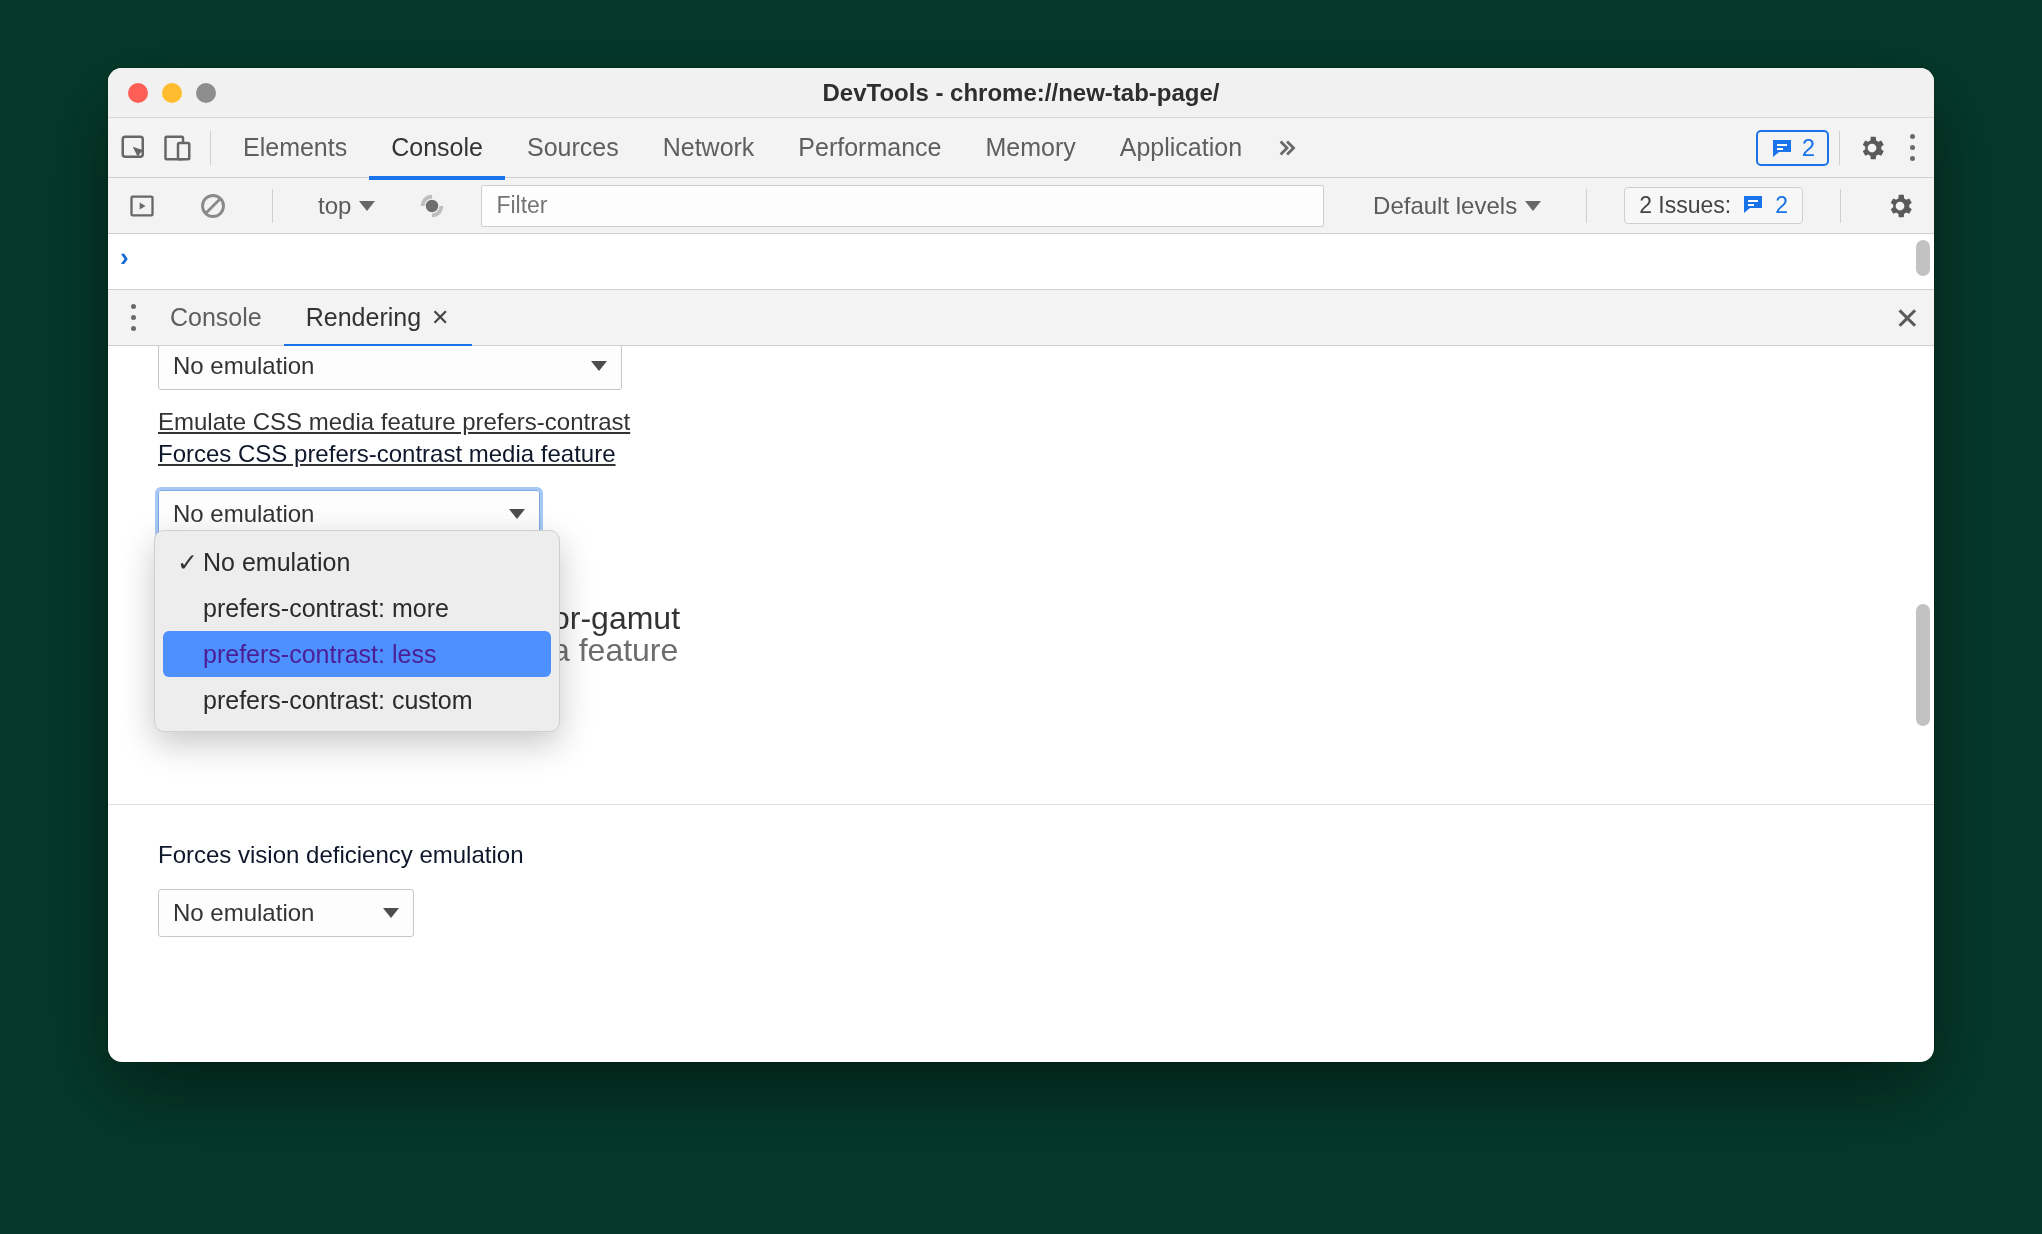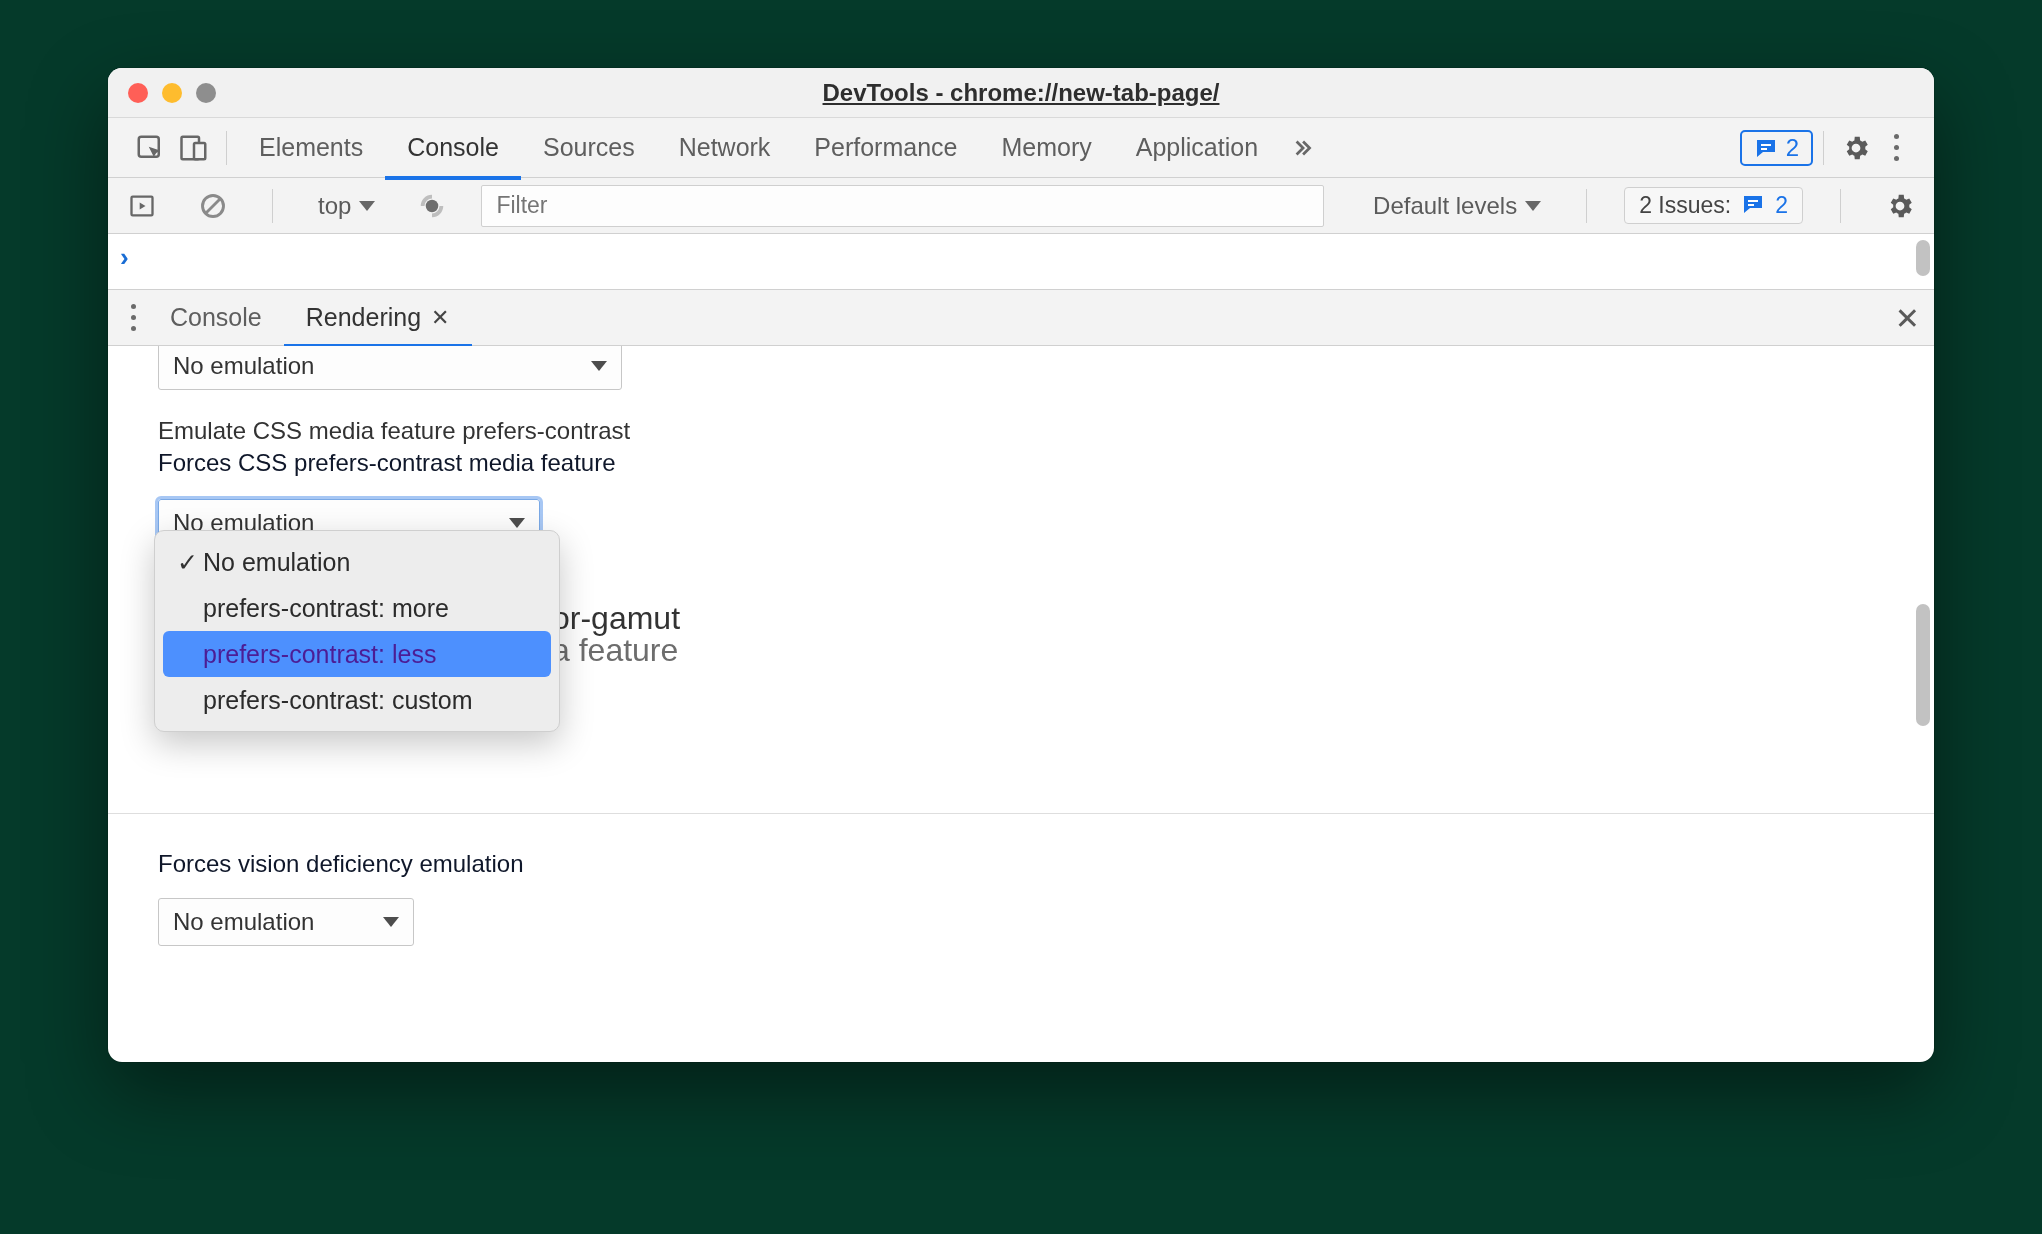--- a/index.html
+++ b/index.html
@@ -24,30 +24,29 @@
   }
   .traffic-lights { display: flex; gap: 14px; margin-left: 20px; }
   .tl { width: 20px; height: 20px; border-radius: 50%; }
   .tl-close { background: #ff5f57; }
   .tl-min { background: #febc2e; }
   .tl-zoom { background: #8e8e8e; }
   .title-text {
     position: absolute; left: 0; right: 0; text-align: center;
     font-size: 24px; font-weight: 600; color: #2e2e2e;
     pointer-events: none;
-    text-decoration: underline;
   }
 
   
   .tabs-row {
     height: 60px;
     background: #f3f3f3;
     border-bottom: 1px solid #d0d0d0;
     display: flex; align-items: center;
-    padding: 0 20px;
+    padding: 0 4px;
   }
   .icon-btn {
     width: 44px; height: 44px;
     display: flex; align-items: center; justify-content: center;
     color: #676767;
   }
   .vsep { width: 1px; height: 34px; background: #cfcfcf; margin: 0 10px; }
   .tab {
     padding: 0 22px;
     height: 60px; display: flex; align-items: center;
@@ -160,21 +159,21 @@
     font-size: 24px; color: #333;
     cursor: pointer;
   }
   .select-box.focused { outline: 3px solid #a7c7f4; border-color: #7aa9e6; }
   .select-box .tri-down { border-top-color: #4d4d4d; }
   .section-title { font-size: 24px; color: #333; }
   .section-desc { font-size: 24px; color: #0f172a; margin-top: 4px; }
 
   .block1 { margin-top: -4px; }
   .block1 .select-box { width: 464px; }
-  .block2 { margin-top: 27px; }
+  .block2 { margin-top: 18px; text-decoration: underline; }
   .block2 .select-box { width: 382px; margin-top: 22px; }
   .block3 { margin-top: 20px; }
   .block4 { margin-top: 36px; }
   .block4 .select-box { width: 256px; margin-top: 20px; }
 
   .hr { height: 1px; background: #dedede; margin: 32px -50px 0 -50px; }
 
   
   .dropdown-popup {
     position: absolute;

